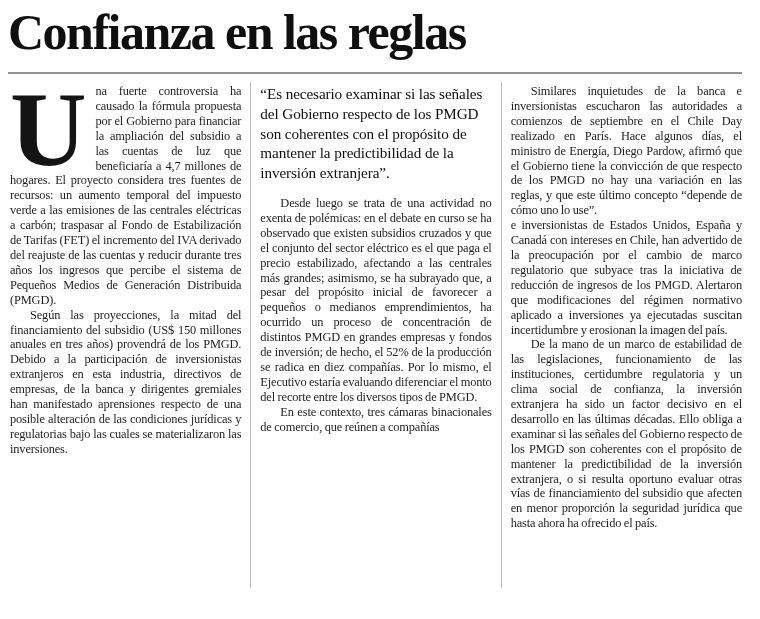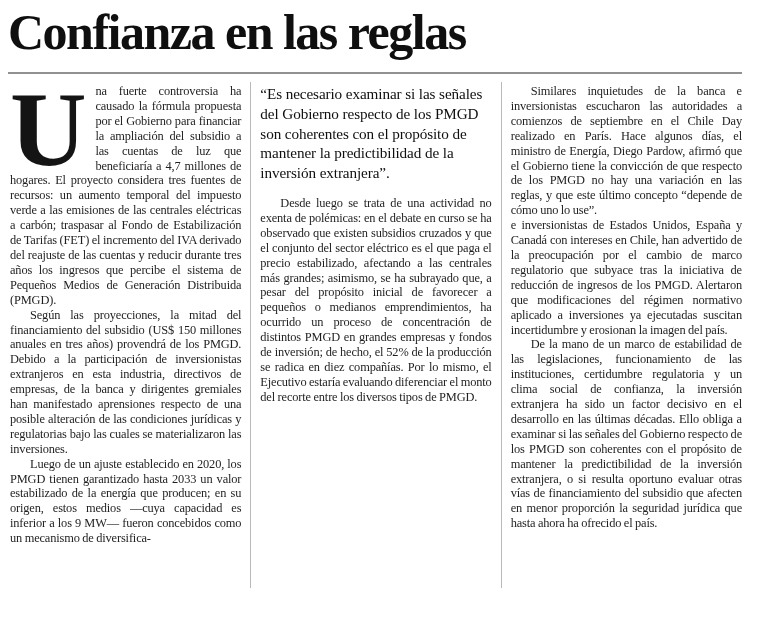--- a/index.html
+++ b/index.html
@@ -81,26 +81,26 @@
 
   <h1 class="headline">Confianza en las reglas</h1>
 
   <hr class="top-rule">
 
   <div class="columns">
 
     <div class="col">
       <p class="para"><span class="dropcap">U</span><span>na fuerte controversia ha causado la fórmula propuesta por el Gobierno para financiar la ampliación del subsidio a las cuentas de luz que beneficiaría a 4,7 millones de hogares. El proyecto considera tres fuentes de recursos: un aumento temporal del impuesto verde a las emisiones de las centrales eléctricas a carbón; traspasar al Fondo de Estabilización de Tarifas (FET) el incremento del IVA derivado del reajuste de las cuentas y reducir durante tres años los ingresos que percibe el sistema de Pequeños Medios de Generación Distribuida (PMGD).</span></p>
       <p class="para indent">Según las proyecciones, la mitad del financiamiento del subsidio (US$ 150 millones anuales en tres años) provendrá de los PMGD. Debido a la participación de inversionistas extranjeros en esta industria, directivos de empresas, de la banca y dirigentes gremiales han manifestado aprensiones respecto de una posible alteración de las condiciones jurídicas y regulatorias bajo las cuales se materializaron las inversiones.</p>
-      <p class="para indent">Luego de un ajuste establecido en 2020, los PMGD tienen garantizado hasta 2033 un valor estabilizado de la energía que producen; en su origen, estos medios —cuya capacidad es inferior a los 9 MW— fueron concebidos como un mecanismo de diversifica-</p>
     </div>
 
     <div class="col">
       <p class="pull-quote">“Es necesario examinar si las señales del Gobierno respecto de los PMGD son coherentes con el propósito de mantener la predictibilidad de la inversión extranjera”.</p>
       <p class="para indent">Desde luego se trata de una actividad no exenta de polémicas: en el debate en curso se ha observado que existen subsidios cruzados y que el conjunto del sector eléctrico es el que paga el precio estabilizado, afectando a las centrales más grandes; asimismo, se ha subrayado que, a pesar del propósito inicial de favorecer a pequeños o medianos emprendimientos, ha ocurrido un proceso de concentración de distintos PMGD en grandes empresas y fondos de inversión; de hecho, el 52% de la producción se radica en diez compañías. Por lo mismo, el Ejecutivo estaría evaluando diferenciar el monto del recorte entre los diversos tipos de PMGD.</p>
+      <p class="para indent">En este contexto, tres cámaras binacionales de comercio, que reúnen a compañías</p>
     </div>
 
     <div class="col">
       <p class="para indent">Similares inquietudes de la banca e inversionistas escucharon las autoridades a comienzos de septiembre en el Chile Day realizado en París. Hace algunos días, el ministro de Energía, Diego Pardow, afirmó que el Gobierno tiene la convicción de que respecto de los PMGD no hay una variación en las reglas, y que este último concepto “depende de cómo uno lo use”.</p>
       <p class="para">e inversionistas de Estados Unidos, España y Canadá con intereses en Chile, han advertido de la preocupación por el cambio de marco regulatorio que subyace tras la iniciativa de reducción de ingresos de los PMGD. Alertaron que modificaciones del régimen normativo aplicado a inversiones ya ejecutadas suscitan incertidumbre y erosionan la imagen del país.</p>
       <p class="para indent">De la mano de un marco de estabilidad de las legislaciones, funcionamiento de las instituciones, certidumbre regulatoria y un clima social de confianza, la inversión extranjera ha sido un factor decisivo en el desarrollo en las últimas décadas. Ello obliga a examinar si las señales del Gobierno respecto de los PMGD son coherentes con el propósito de mantener la predictibilidad de la inversión extranjera, o si resulta oportuno evaluar otras vías de financiamiento del subsidio que afecten en menor proporción la seguridad jurídica que hasta ahora ha ofrecido el país.</p>
     </div>
 
   </div>
 </div>

